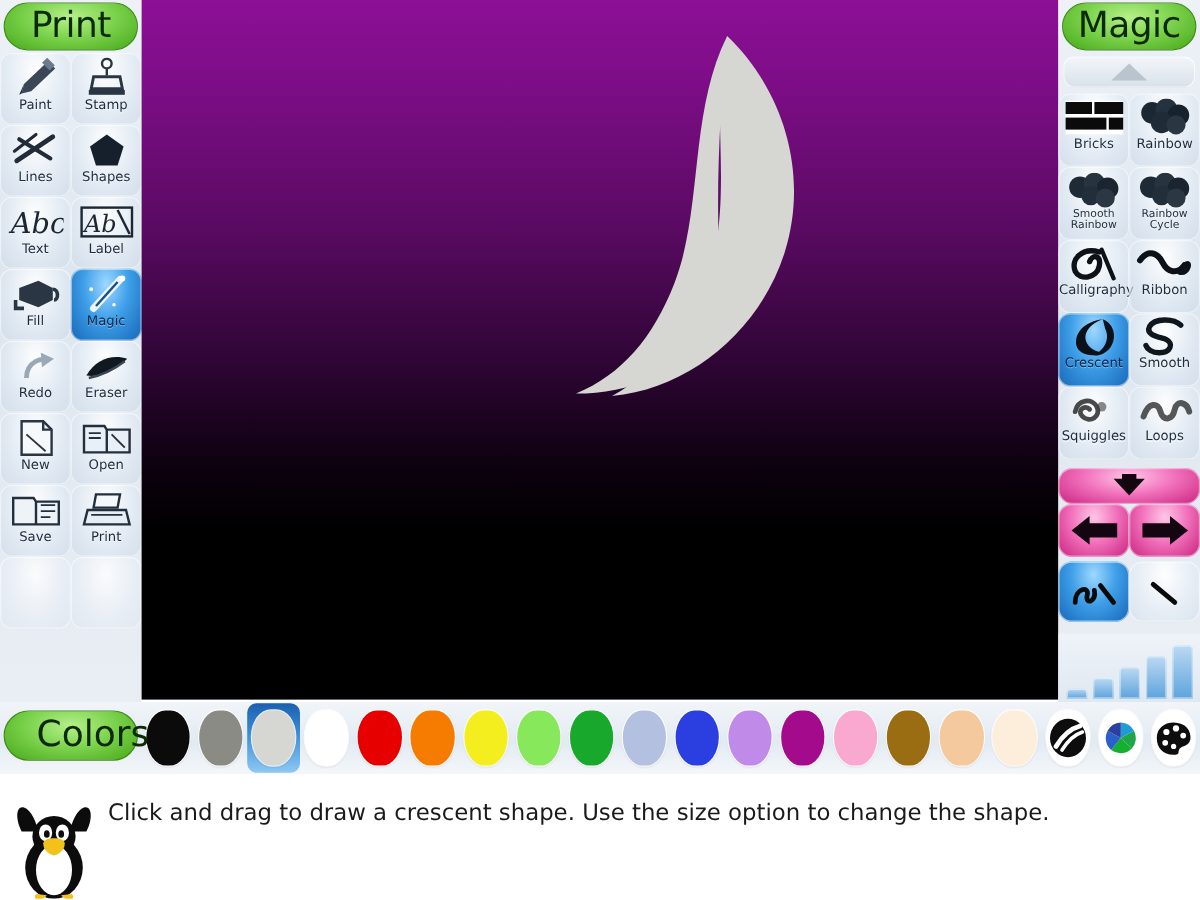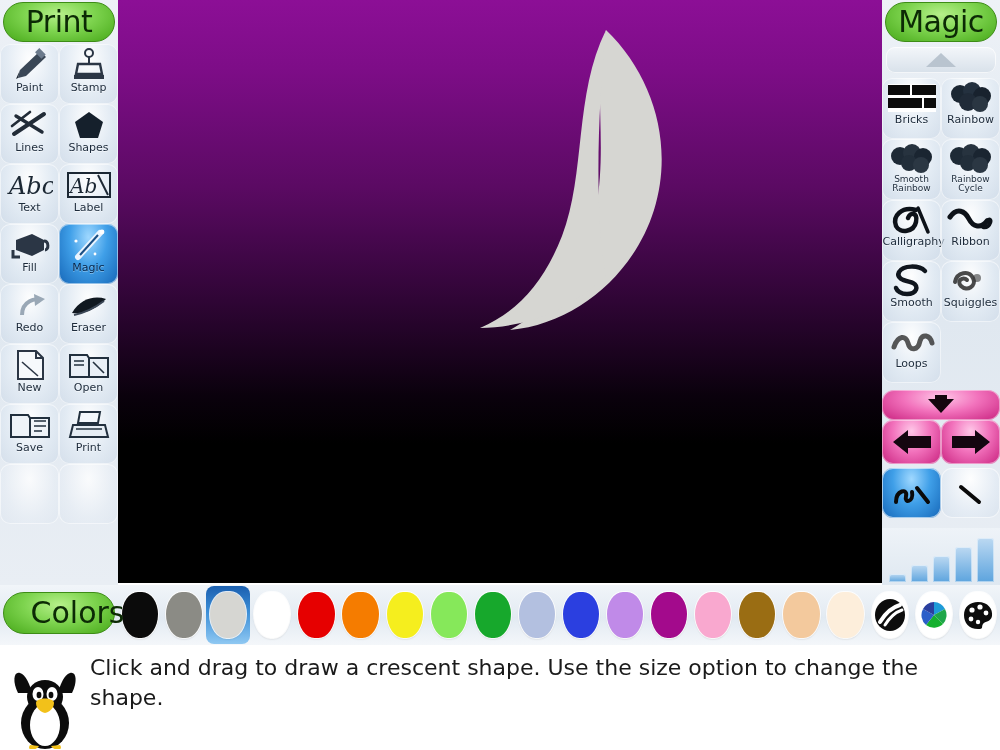--- a/index.html
+++ b/index.html
@@ -146,22 +146,22 @@
   .swatch .blob {
     width:82%; height:46px; border-radius:44% 44% 46% 46%/ 48% 48% 52% 52%;
     box-shadow: 0 0 0 1px rgba(255,255,255,.85), 0 1px 2px rgba(0,0,0,.18);
   }
   .swatch.sel { background:linear-gradient(180deg,#1b5faf 0%, #3c8fd8 45%, #8fc8f2 100%); border-radius:8px; }
 
   
   #bottom { position:absolute; left:0; top:645px; width:1000px; height:105px; background:#ffffff; }
   #tux { position:absolute; left:6px; top:18px; }
   #status-text {
-    position:absolute; left:90px; top:8px; width:870px;
-    font-size:22px; color:#1a1a1a; line-height:1.35;
+    position:absolute; left:90px; top:20px; width:870px;
+    font-size:19px; color:#1a1a1a; line-height:1.35;
     font-family:"DejaVu Sans", sans-serif;
   }
 
   
   .ico svg { display:block; }
 </style>
 </head>
 <body>
 
 <div id="app">
@@ -401,20 +401,29 @@
           <span class="lbl">Calligraphy</span>
         </div>
         <div class="tbtn">
           <span class="ico">
             <svg width="48" height="30" viewBox="0 0 48 30">
               <path d="M3 12 C10 2 18 6 22 14 C26 22 34 24 40 16" fill="none" stroke="#0d1219" stroke-width="5" stroke-linecap="round"></path>
               <path d="M40 16 C46 10 44 24 36 22" fill="none" stroke="#0d1219" stroke-width="4" stroke-linecap="round"></path>
             </svg>
           </span>
           <span class="lbl">Ribbon</span>
+        </div>
+        <div class="tbtn sel">
+          <span class="ico">
+            <svg width="46" height="34" viewBox="0 0 46 34">
+              <path d="M30 2 C14 4 6 14 8 24 C10 32 22 34 30 30 C18 28 14 20 16 14 C18 8 24 4 30 2 Z" fill="#0b1119"></path>
+              <path d="M30 2 C40 6 42 18 36 26 C32 31 26 33 22 32 C32 28 36 18 32 10 Z" fill="#0b1119"></path>
+            </svg>
+          </span>
+          <span class="lbl">Crescent</span>
         </div>
         <div class="tbtn">
           <span class="ico">
             <svg width="46" height="34" viewBox="0 0 46 34">
               <path d="M36 7 C30 1 14 1 10 8 C6 16 20 17 24 19 C30 22 28 30 18 30 C12 30 8 27 7 24" fill="none" stroke="#10161e" stroke-width="4.5" stroke-linecap="round"></path>
             </svg>
           </span>
           <span class="lbl">Smooth</span>
         </div>
         <div class="tbtn">

